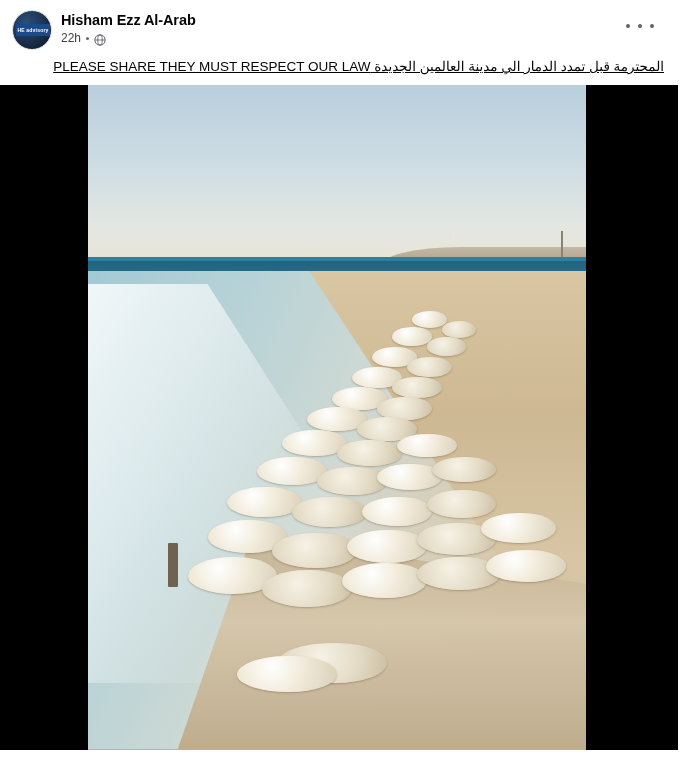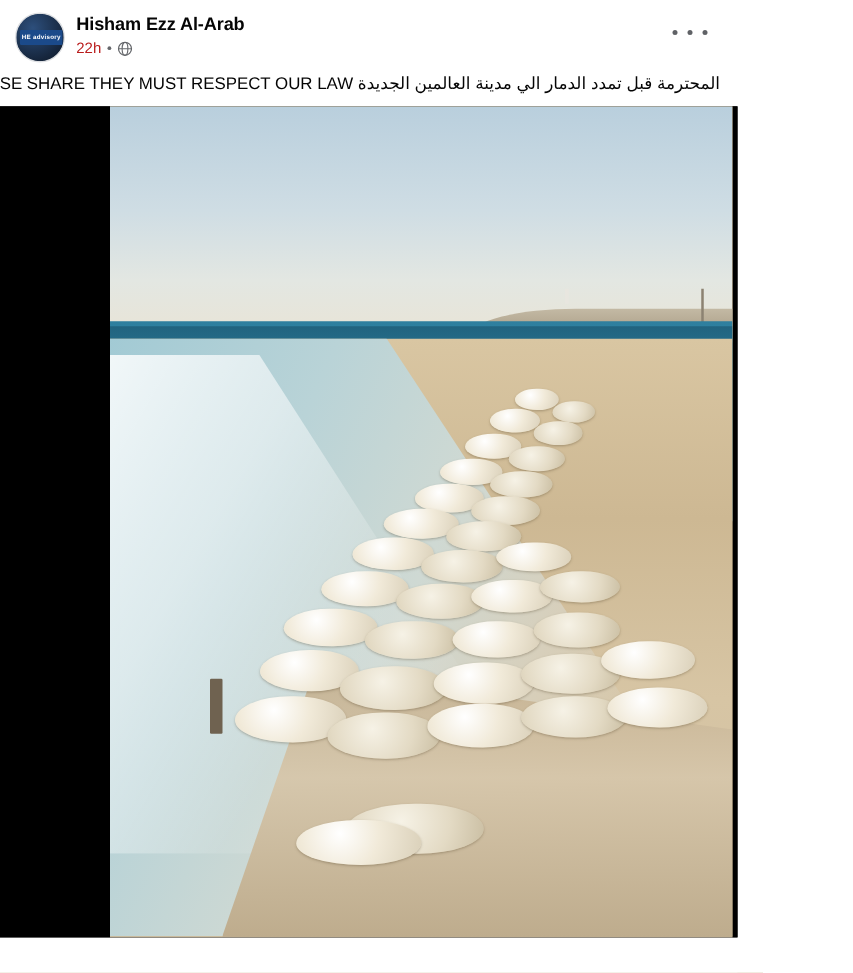--- a/index.html
+++ b/index.html
@@ -8,21 +8,21 @@
     background: #ffffff;
   }
   body {
     width: 682px;
     height: 778px;
     font-family: "Liberation Sans", sans-serif;
     overflow: hidden;
   }
   .post-card {
     position: relative;
-    width: 590px;
+    width: 678px;
     height: 778px;
     background: #ffffff;
     box-sizing: border-box;
     overflow: hidden;
   }
   
   .post-header {
     display: flex;
     align-items: flex-start;
     padding: 10px 12px 2px 12px;
@@ -73,21 +73,21 @@
     line-height: 18px;
     letter-spacing: -0.1px;
   }
   .meta-row {
     display: flex;
     align-items: center;
     margin-top: 2px;
   }
   .timestamp {
     font-size: 12px;
-    color: #b91c1c;
+    color: #404040;
     line-height: 14px;
   }
   .meta-dot {
     width: 3px;
     height: 3px;
     border-radius: 50%;
     background: #65676b;
     margin: 0 5px;
     display: inline-block;
   }
@@ -123,20 +123,21 @@
     text-align: right;
     direction: rtl;
     box-sizing: border-box;
   }
   .post-text .line {
     display: block;
     white-space: nowrap;
   }
   .post-text .line.ltr-mixed {
     direction: rtl;
+    text-decoration: underline;
   }
   
   .photo-wrap {
     position: relative;
     width: 682px;
     height: 665px;
     background: #000000;
     overflow: hidden;
   }
   .photo {

